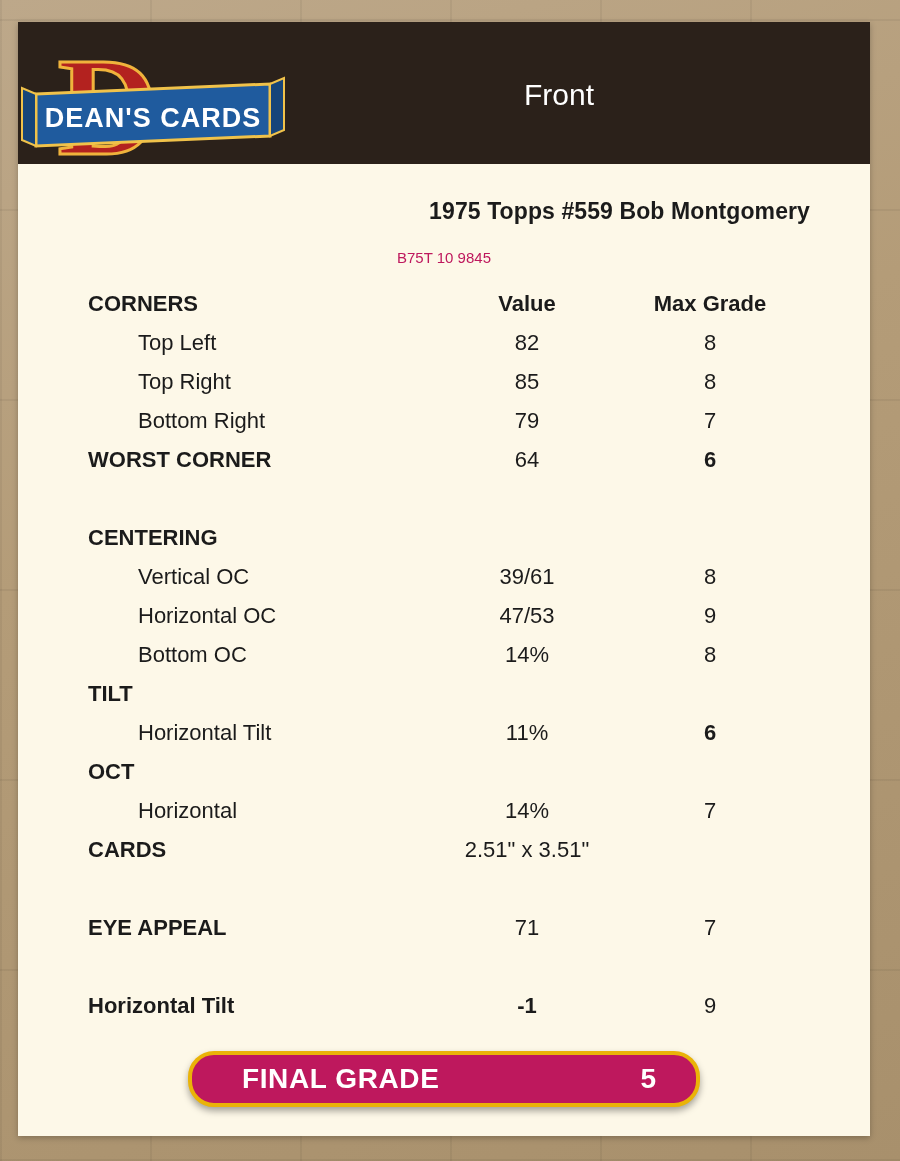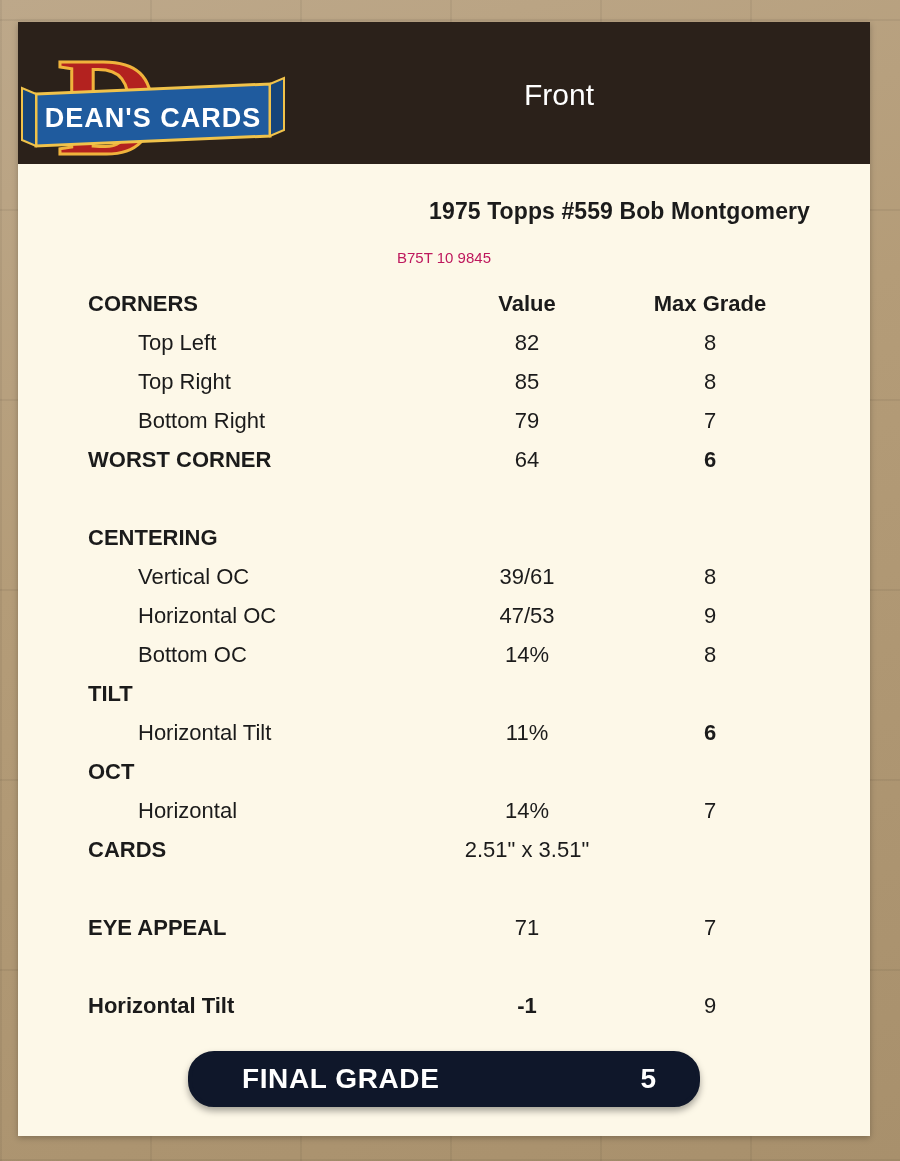--- a/index.html
+++ b/index.html
@@ -118,22 +118,22 @@
   .spacer-row td { height: 14px; padding: 0; }
   .spacer-row-sm td { height: 8px; padding: 0; }
 
   
   .final-wrap {
     margin: 26px auto 0 auto;
     width: 512px;
     position: relative;
   }
   .final-bar {
-    background: #0f172a;
-    border: 4px solid #0f172a;
+    background: #be185d;
+    border: 4px solid #eab308;
     border-radius: 26px;
     box-shadow: 0 4px 7px rgba(0,0,0,0.35);
     height: 56px;
     display: flex;
     align-items: center;
     justify-content: space-between;
     padding: 0 40px 0 50px;
     box-sizing: border-box;
   }
   .final-label {

